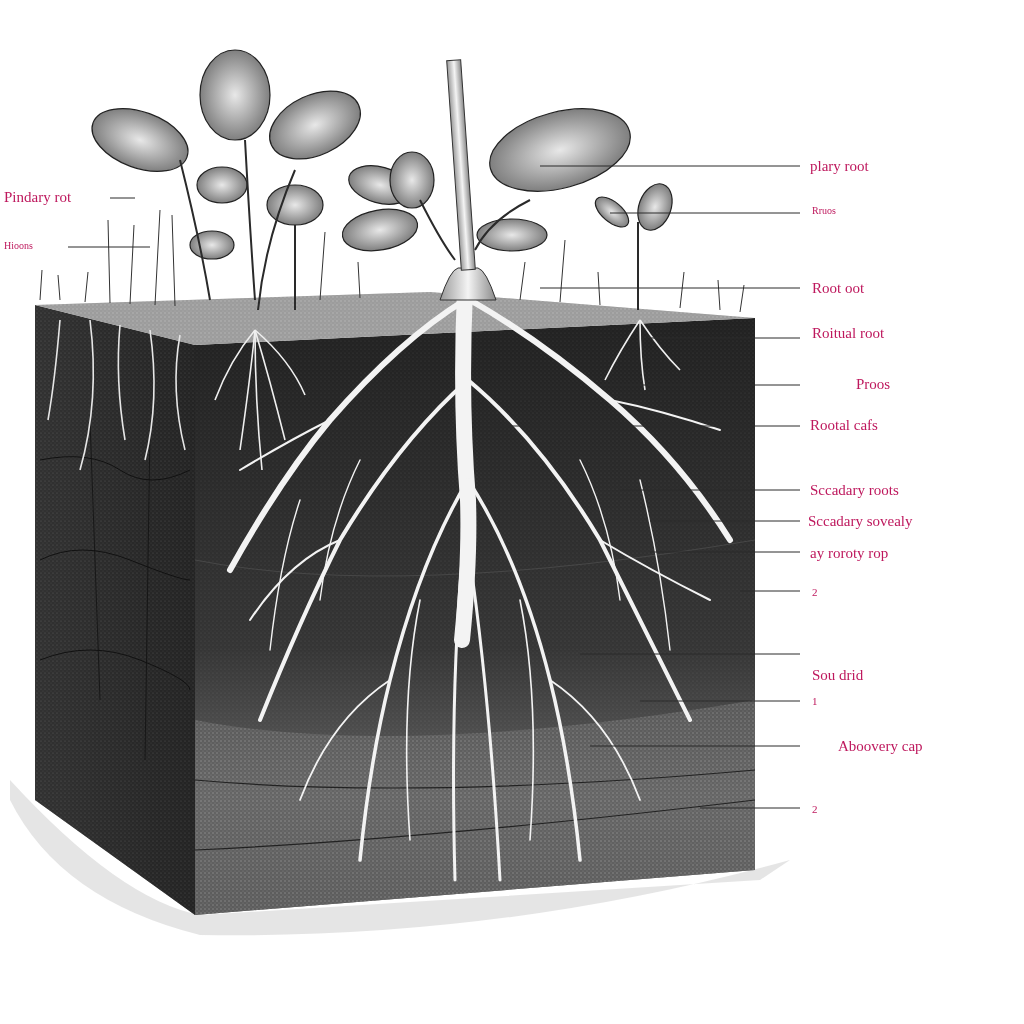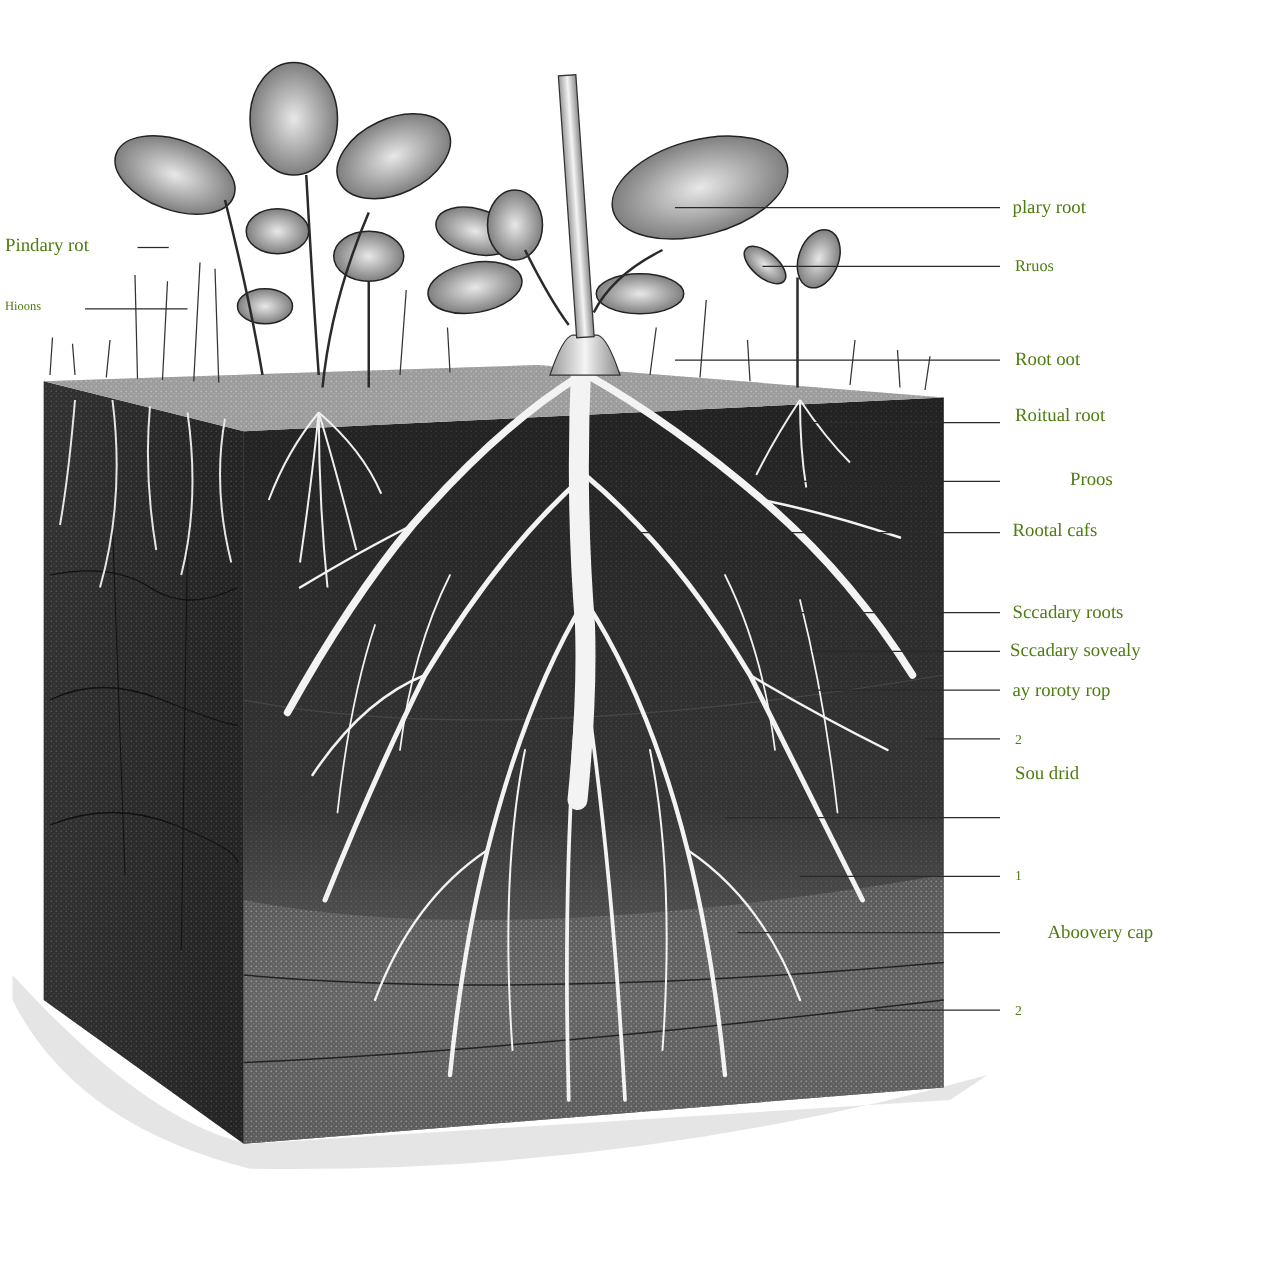--- a/index.html
+++ b/index.html
@@ -1,20 +1,20 @@
 <!DOCTYPE html>
 <html><head>
   <meta charset="utf-8">
   <style>
     html, body { margin: 0; padding: 0; background: #ffffff; }
     body { width: 1024px; height: 1024px; position: relative; overflow: hidden;
            font-family: "DejaVu Serif", "Liberation Serif", serif; }
     .stage { position: absolute; left: 0; top: 0; width: 1024px; height: 1024px; }
     .label { position: absolute; font-family: "Liberation Serif", "DejaVu Serif", serif;
-             font-size: 15px; color: #4d7c0f; white-space: nowrap; line-height: 1; }
+             font-size: 15px; color: #be185d; white-space: nowrap; line-height: 1; }
     .label.small { font-size: 11px; }
     svg { position: absolute; left: 0; top: 0; }
   </style>
 </head>
 <body>
 
 <div class="stage">
 
   <svg width="1024" height="1024" viewBox="0 0 1024 1024">
     <defs>
@@ -183,27 +183,27 @@
       <line x1="640" y1="701" x2="800" y2="701"></line>
       <line x1="590" y1="746" x2="800" y2="746"></line>
       <line x1="700" y1="808" x2="800" y2="808"></line>
     </g>
   </svg>
 
   <div class="label" style="left:4px;top:190px;">Pindary rot</div>
   <div class="label" style="left:4px;top:241px;font-size:10px;">Hioons</div>
 
   <div class="label" style="left:810px;top:159px;">plary root</div>
-  <div class="label" style="left:812px;top:206px;font-size:13px;">Rruos</div>
+  <div class="label" style="left:812px;top:206px;font-size:10px;">Rruos</div>
   <div class="label" style="left:812px;top:281px;">Root oot</div>
   <div class="label" style="left:812px;top:326px;">Roitual root</div>
   <div class="label" style="left:856px;top:377px;">Proos</div>
   <div class="label" style="left:810px;top:418px;">Rootal cafs</div>
   <div class="label" style="left:810px;top:483px;">Sccadary roots</div>
   <div class="label" style="left:808px;top:514px;">Sccadary sovealy</div>
   <div class="label" style="left:810px;top:546px;">ay roroty rop</div>
   <div class="label small" style="left:812px;top:587px;">2</div>
-  <div class="label" style="left:812px;top:612px;">Sou drid</div>
+  <div class="label" style="left:812px;top:668px;">Sou drid</div>
   <div class="label small" style="left:812px;top:696px;">1</div>
   <div class="label" style="left:838px;top:739px;">Aboovery cap</div>
   <div class="label small" style="left:812px;top:804px;">2</div>
 
 </div>
 
 </body></html>

